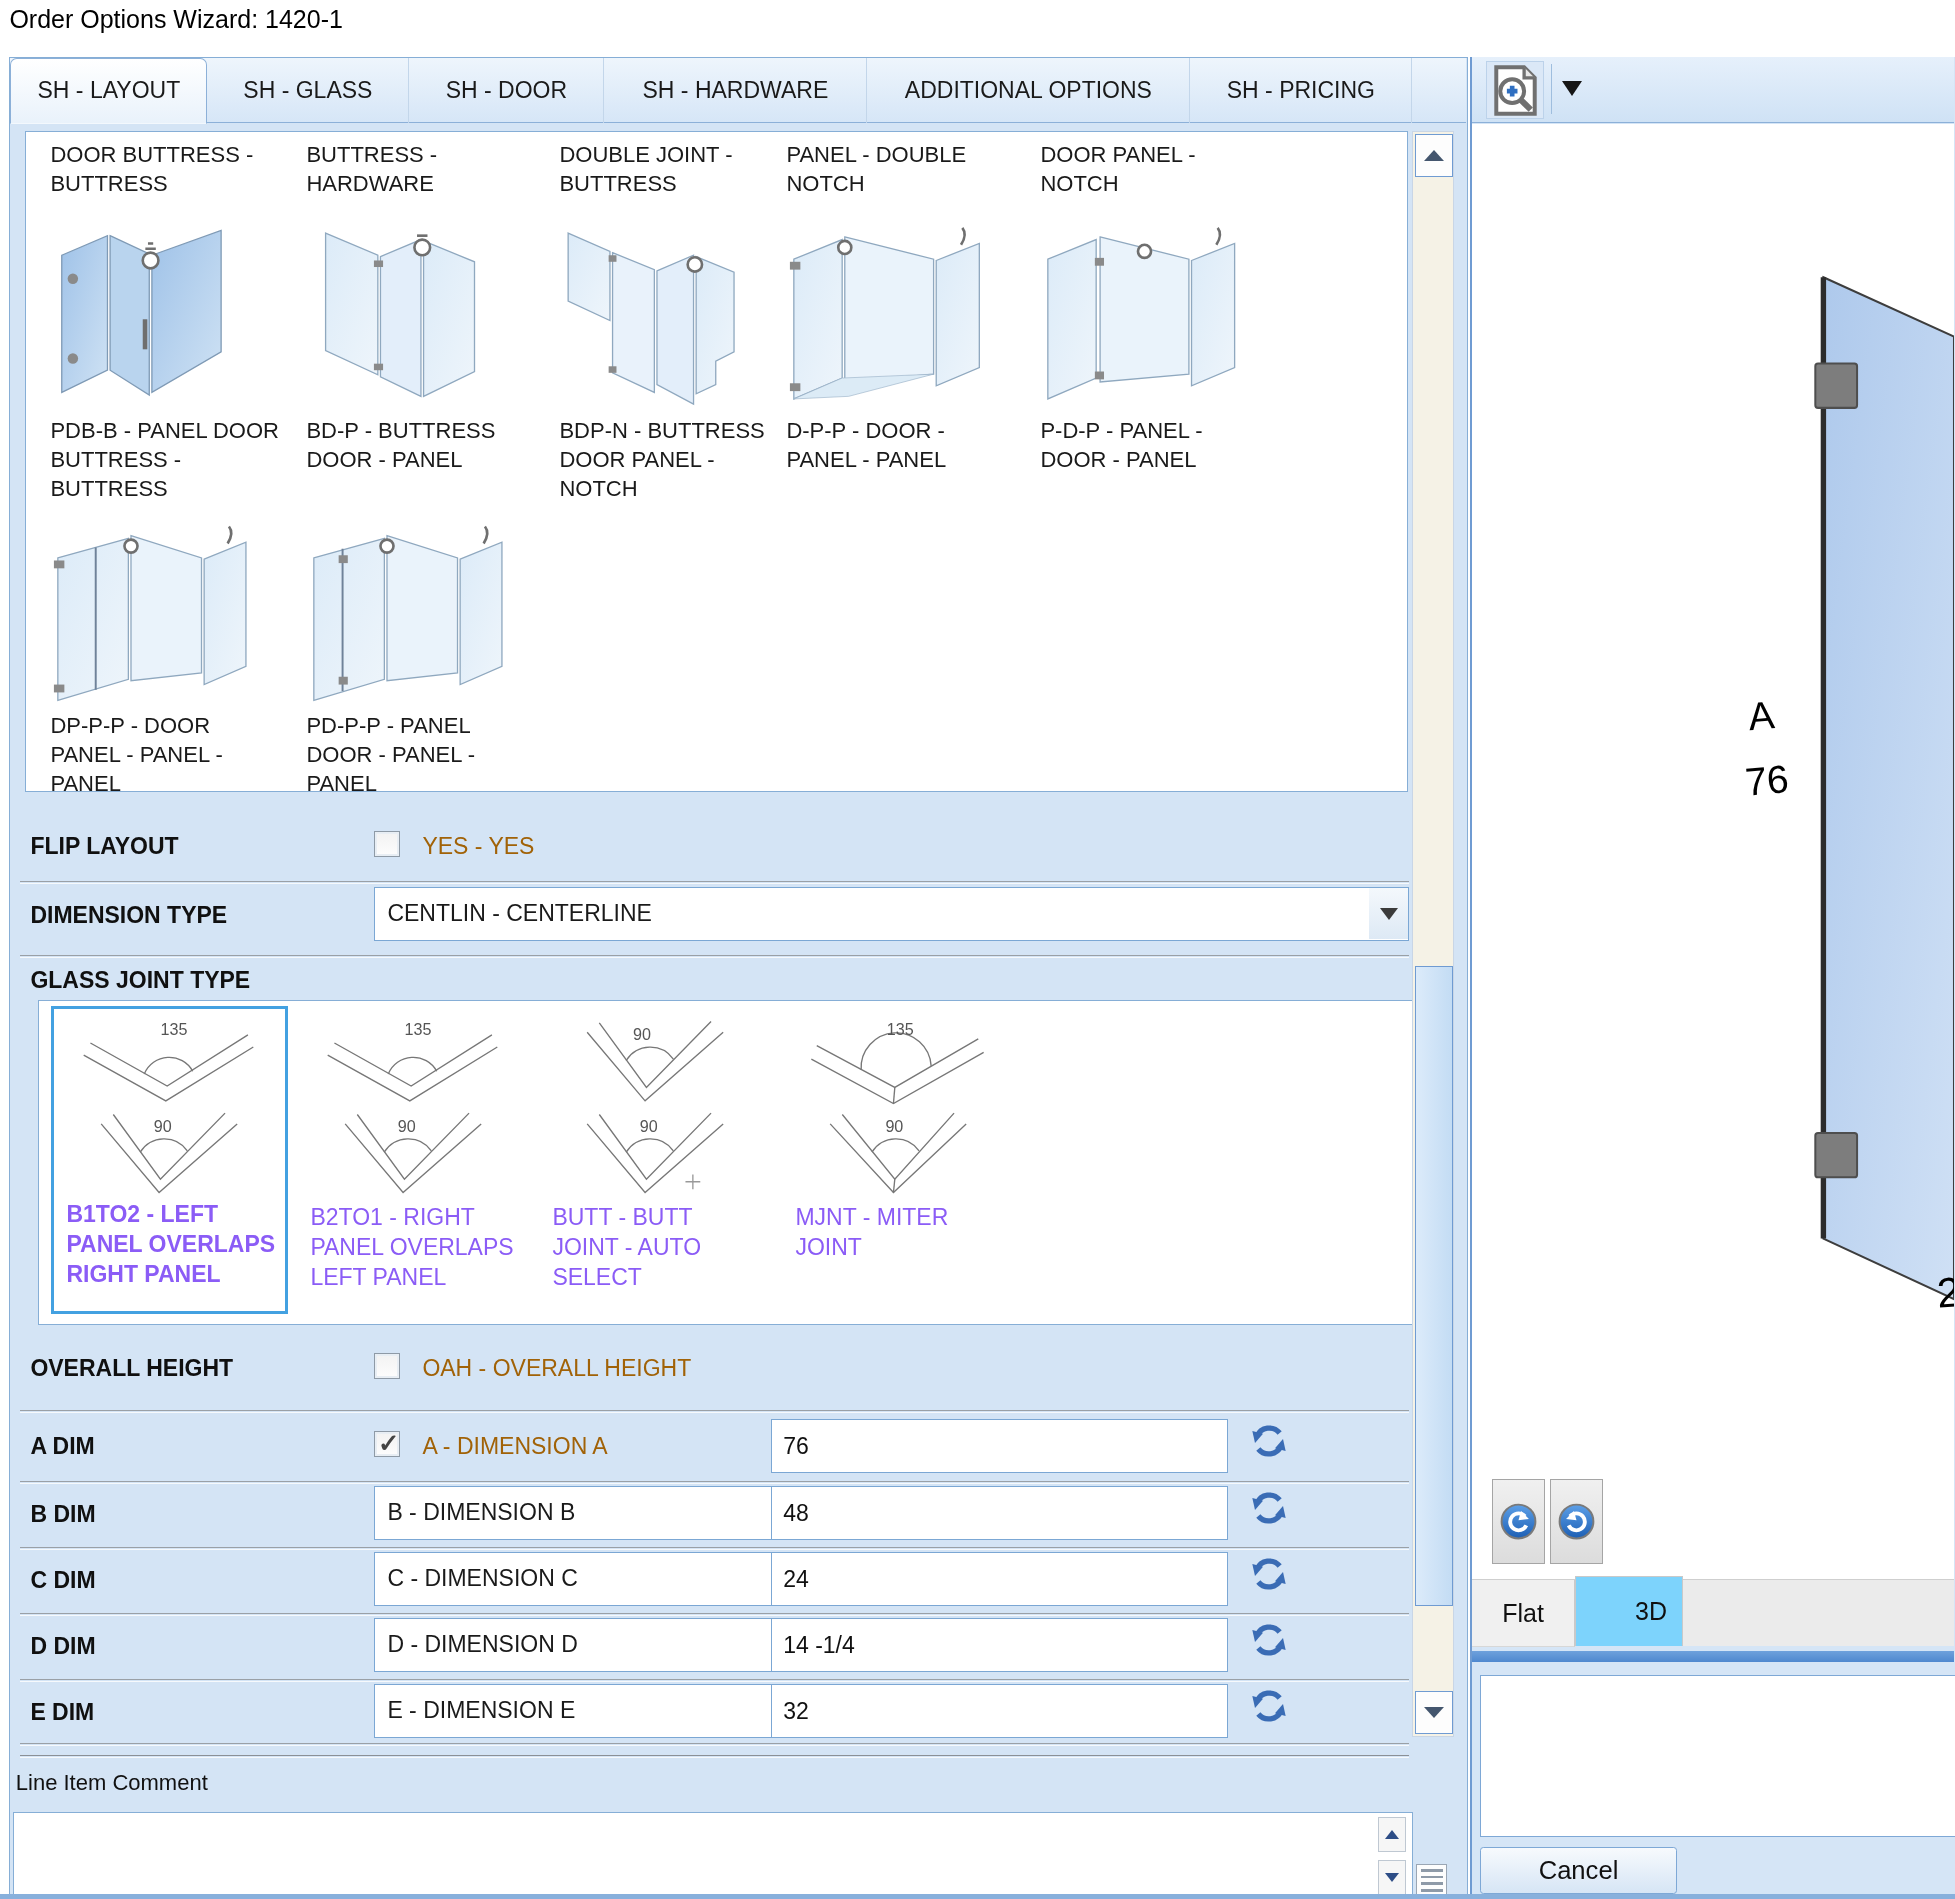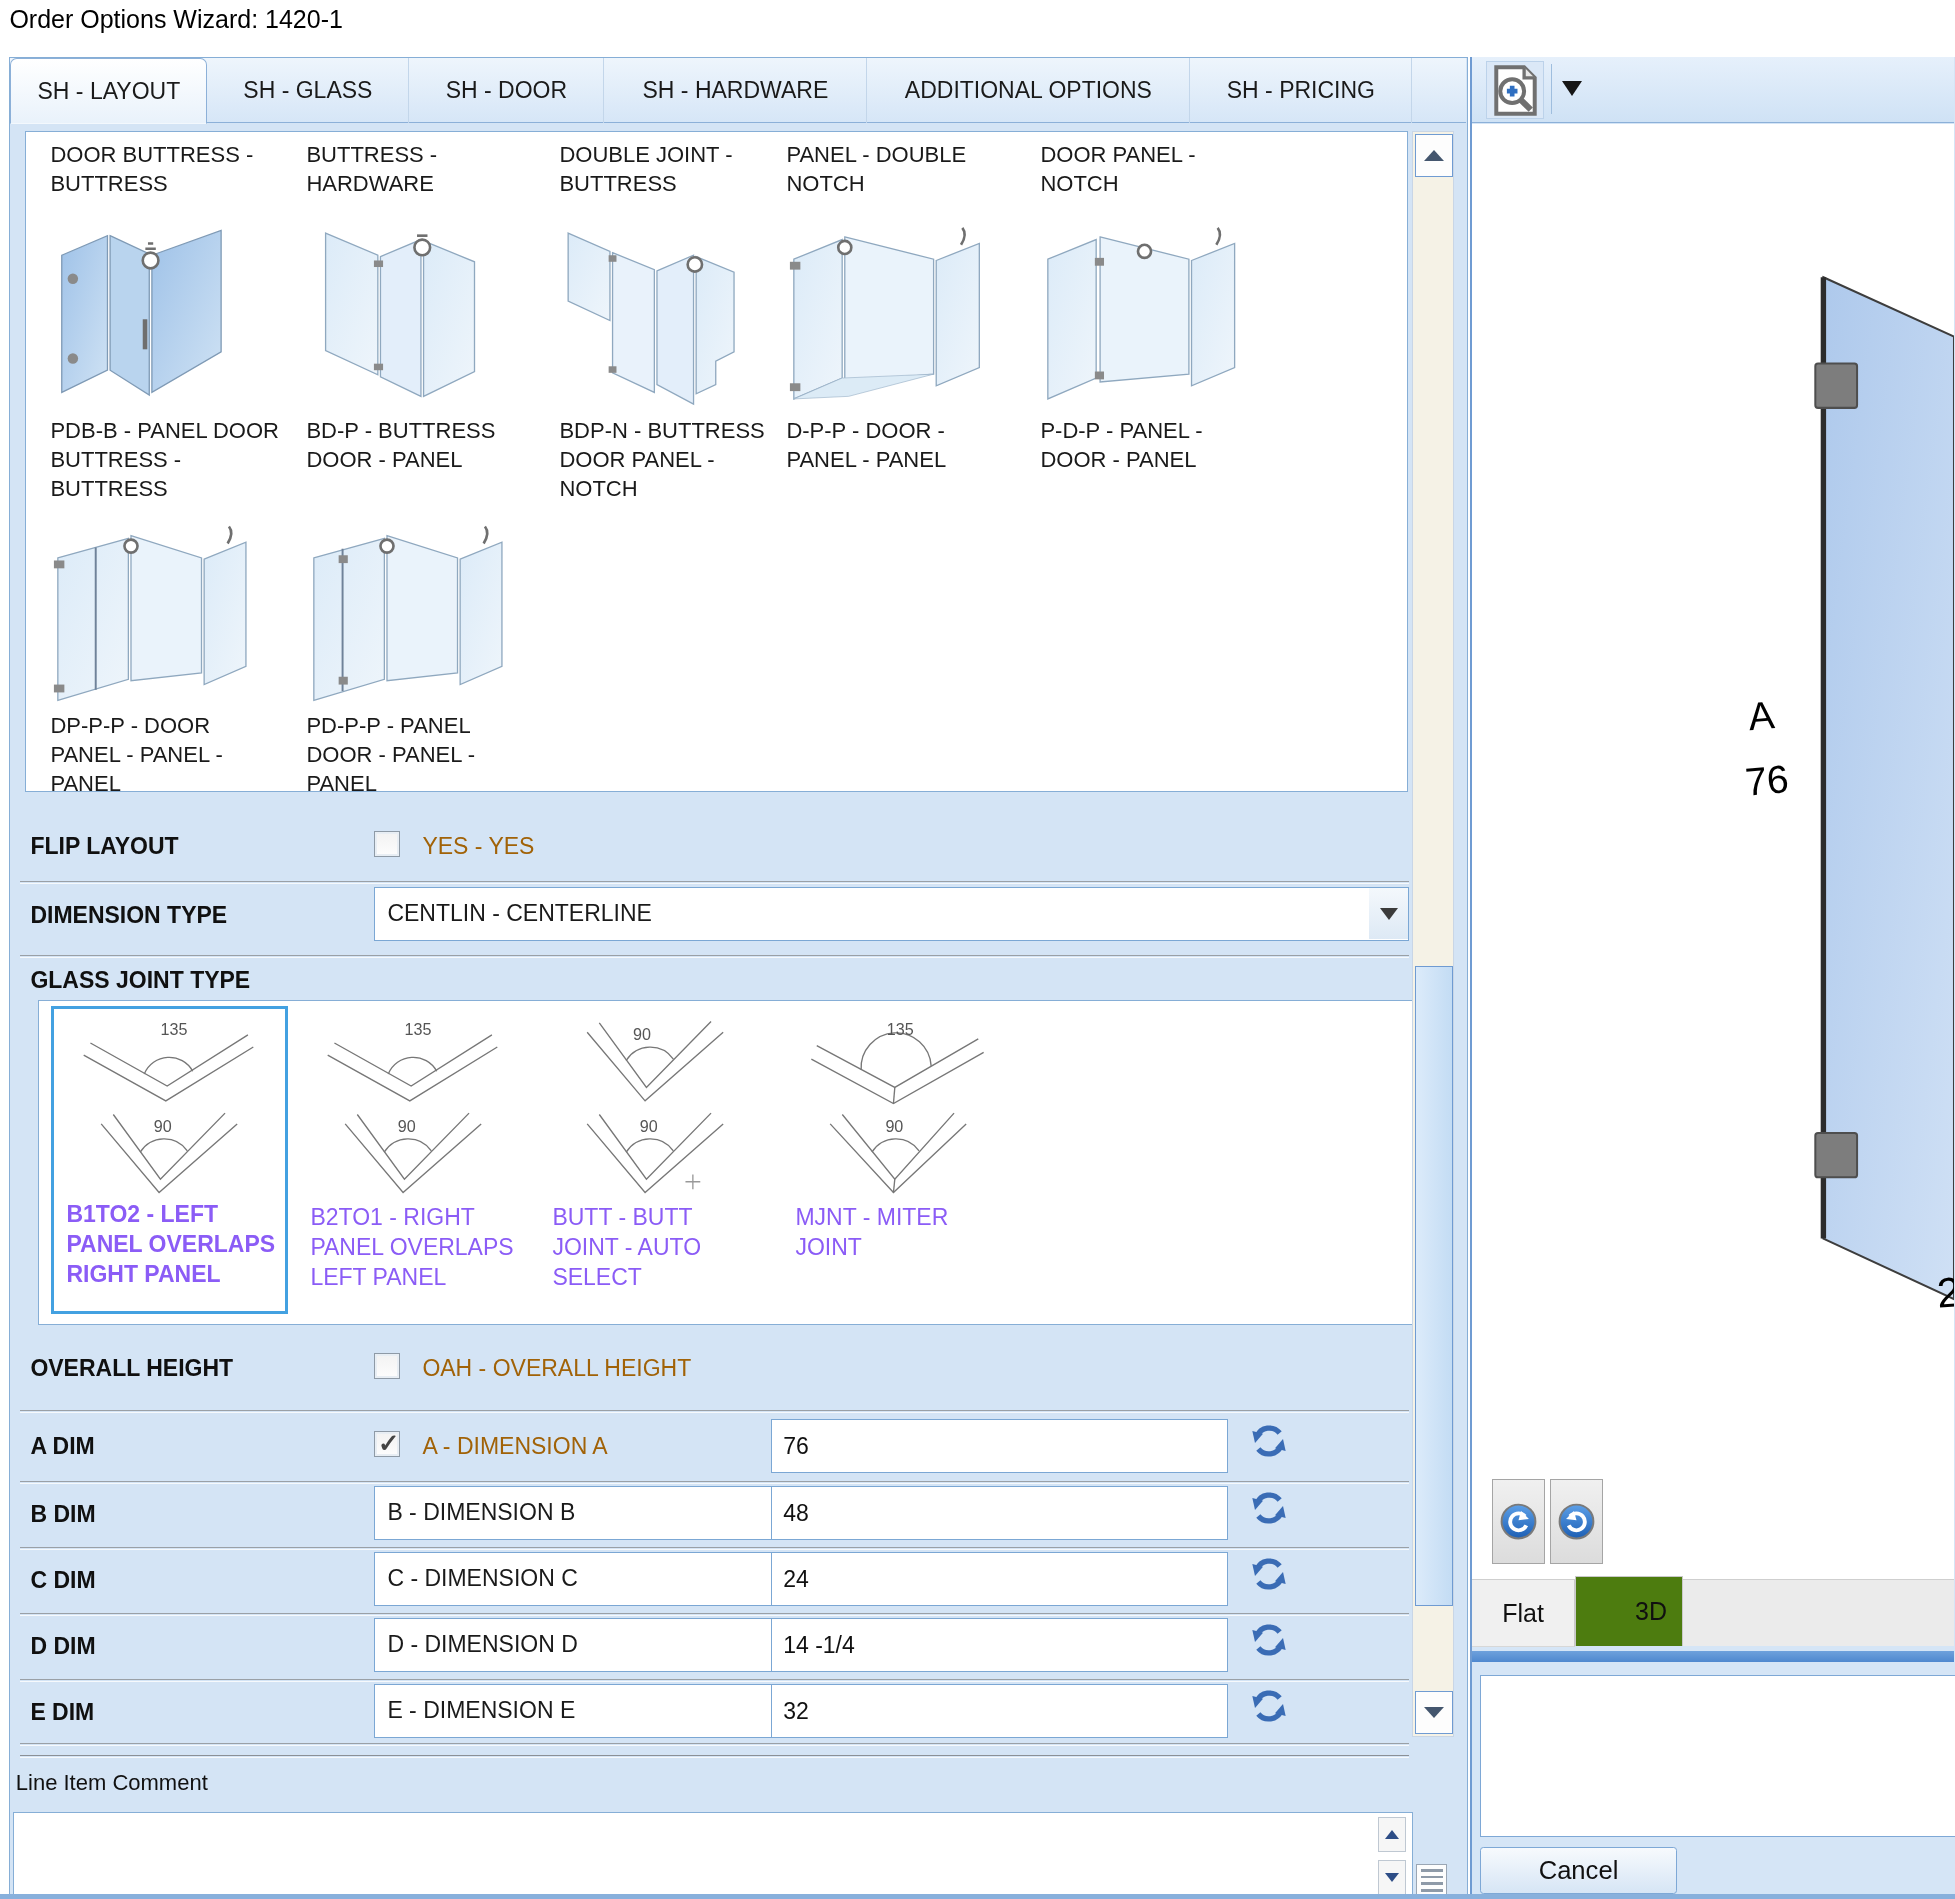--- a/index.html
+++ b/index.html
@@ -8,21 +8,21 @@
 
   
   #title-bar { position:absolute; left:0; top:0; width:1955px; height:57px; background:#ffffff; }
   #window-title { position:absolute; left:9.4px; top:5.4px; font-size:25px; color:#000; }
   #bottom-edge { position:absolute; left:0; bottom:0; width:1955px; height:4.7px; background:#88b0dc; }
 
   
   #left-panel { position:absolute; left:9.4px; top:57px; width:1459px; height:1839px;
     border:1.3px solid #86aed6; border-bottom:none; background:#d4e4f5; }
   #tab-strip { position:absolute; left:0; top:0; width:1456px; height:65px;
-    background:linear-gradient(#eef5fc,#d6e6f7); border-bottom:1.3px solid #8cb0d8; display:flex; }
+    background:linear-gradient(#eef5fc,#d6e6f7); border-bottom:1.3px solid #8cb0d8; display:flex;align-items:center; }
   .tab { height:65px; display:flex; align-items:center; justify-content:center;
     font-size:23px; color:#1a1a1a; border-right:0.7px solid #c3d6ea; cursor:default; }
   .tab.active { width:197px; background:linear-gradient(#ffffff,#e9f2fb);
     border:1.3px solid #8cb0d8; border-bottom:1.3px solid #f3f8fd; border-radius:6.7px 6.7px 0 0;
     margin-bottom:-1.3px; height:66px; }
   .tab.t2{width:202px}.tab.t3{width:195px}.tab.t4{width:263px}.tab.t5{width:323px}.tab.t6{width:222px}
 
   #content { position:absolute; left:0; top:66px; width:1456px; height:1773px; background:#d4e4f5; }
 
   
@@ -111,21 +111,21 @@
 
   .rot-btn { position:absolute; top:1355px; width:53px; height:85px; background:linear-gradient(#f0f0f0,#dcdcdc);
     border:1.3px solid #a5a5a5; display:flex; align-items:center; justify-content:center; }
   #rot-left{left:20px} #rot-right{left:78px}
 
   #view-tabs { position:absolute; left:0; top:1522px; width:482px; height:67px;
     background:#ebebeb; border-top:1.3px solid #cfcfcf; }
   .vtab { position:absolute; top:0; height:67px; display:flex; align-items:center; justify-content:center;
     font-size:25px; color:#101010; }
   #vtab-flat { left:0; width:103px; background:#f0f0f0; border-right:1.3px solid #c9c9c9; border-bottom:1.3px solid #d7d7d7; }
-  #vtab-3d { left:103px; width:108px; background:#4d7c0f; border:1.3px solid #c9c9c9; border-bottom:none;
+  #vtab-3d { left:103px; width:108px; background:#7dd3fc; border:1.3px solid #c9c9c9; border-bottom:none;
     top:-4px; height:70px;padding-left:44px; }
   #blue-bar { position:absolute; left:0; top:1594px; width:482px; height:10.8px;
     background:linear-gradient(#6ea1dc,#4f88cf); }
   #preview-comment { position:absolute; left:8px; top:1618px; width:480px; height:162px;
     background:#fff; border:1.3px solid #7ea8d6; }
   #cancel-btn { position:absolute; left:8px; top:1790px; width:197px; height:47px;
     background:linear-gradient(#f7fafd,#d6e5f5); border:1.3px solid #7ea8d6; border-radius:3.4px;
     font-size:25.6px; color:#101010; display:flex; align-items:center; justify-content:center; cursor:pointer; }
 </style>
 </head>

